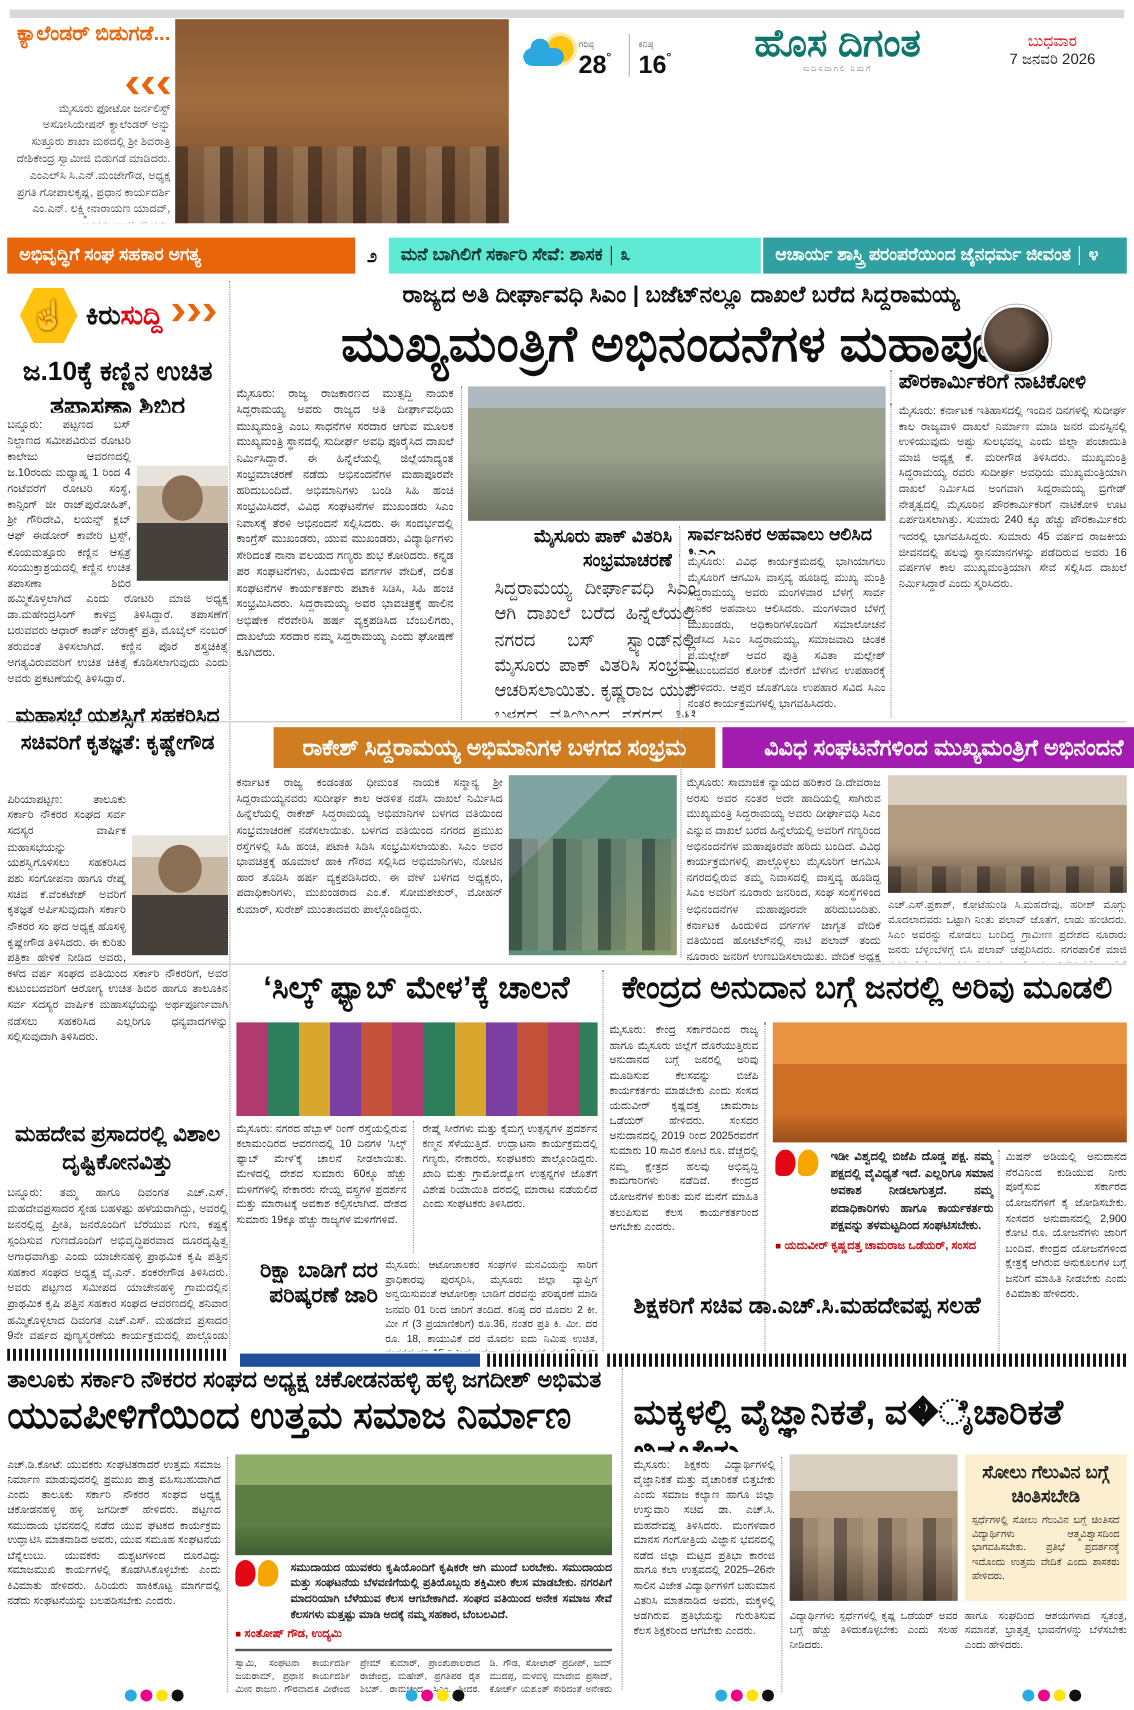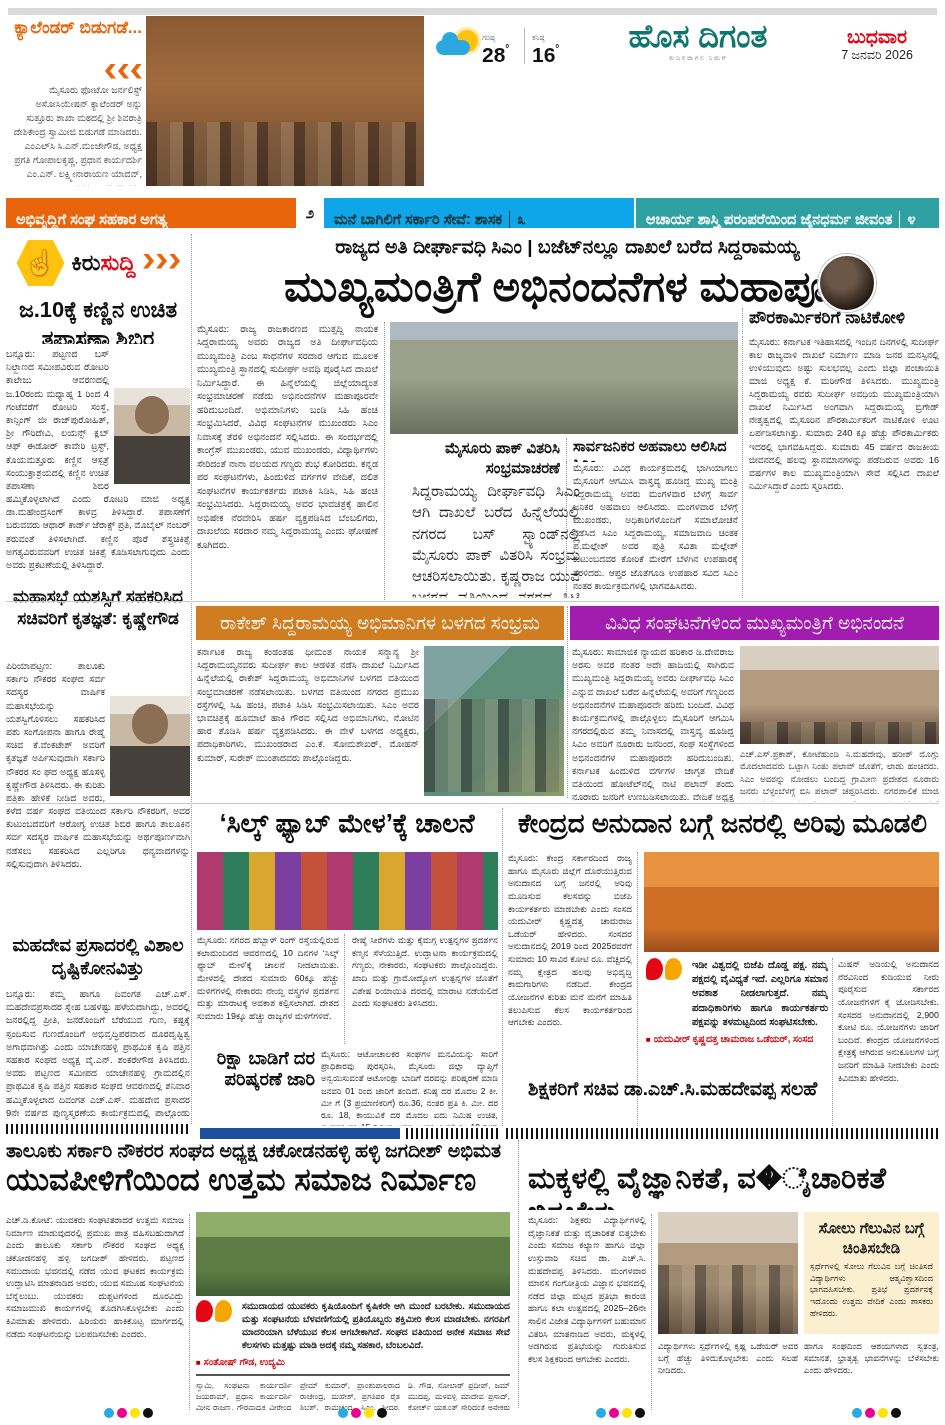--- a/index.html
+++ b/index.html
@@ -5,22 +5,22 @@
   html,body{margin:0;padding:0;background:#f2f2f2;font-family:"Liberation Sans",sans-serif;}
   .page{position:relative;width:945px;height:1425px;background:#fff;margin:0 auto;overflow:hidden;}
   .abs{position:absolute;box-sizing:border-box;}
   .jt{text-align:justify;color:#222;font-size:9.5px;line-height:1.42;overflow:hidden;}
   .hd{font-weight:800;color:#0f0f0f;overflow:hidden;}
   .ctr{text-align:center;}
   .rt{text-align:right;}
   .dotR{border-right:1px dotted #9a9a9a;}
   .dotL{border-left:1px dotted #9a9a9a;}
   .hr{background:#c9c9c9;height:1px;}
-  .bar{color:#fff;display:flex;align-items:center;justify-content:center;font-weight:400;overflow:hidden;}
-  .teaser{display:flex;align-items:flex-end;font-weight:800;font-size:14.5px;overflow:hidden;white-space:nowrap;}
+  .bar{color:#fff;display:flex;align-items:center;justify-content:center;font-weight:700;overflow:hidden;margin-left:32px;}
+  .teaser{display:flex;align-items:center;font-weight:800;font-size:14.5px;overflow:hidden;white-space:nowrap;}
   .tpg{margin-left:7px;border-left:1.5px solid currentColor;padding-left:7px;}
   .chip{display:flex;align-items:center;justify-content:center;font-weight:800;font-size:15px;color:#111;background:#fff;}
   .barcode{background:repeating-linear-gradient(90deg,#151515 0 2px,#fff 2px 5px);}
   .ph{overflow:hidden;background:#cfc8bd;}
   .ph-wood{background:linear-gradient(180deg,#8a5a33 0%,#a06b3e 40%,#6e462a 100%);}
   .ph-crowd{background:linear-gradient(180deg,#aeb9c2 0 16%,#9aa08c 16% 50%,#6b705f 100%);}
   .ph-green{background:linear-gradient(180deg,#8fae6a 0 30%,#5d7d44 30% 70%,#3f5e33 100%);}
   .ph-saffron{background:linear-gradient(180deg,#e99240 0 35%,#cf6f26 35% 75%,#9c4f1a 100%);}
   .ph-indoor{background:linear-gradient(180deg,#d9cfc0 0 25%,#b39b7f 25% 60%,#5d4a3a 100%);}
   .ph-money{background:linear-gradient(135deg,#7fa3a0 0 30%,#5d8f7b 30% 60%,#8aa06a 100%);}
@@ -82,30 +82,30 @@
       <span class="wnum"><span>16</span><span class="wdeg">°</span></span>
     </span>
   </div>
 
   <div class="abs ctr" style="left:592px;top:20px;width:212px;height:48px">
     <div style="font-size:32px;font-weight:800;color:#0f766e;line-height:1.05">ಹೊಸ ದಿಗಂತ</div>
     <div style="font-size:6.5px;color:#888;letter-spacing:1.5px">ಸುದಿನವಾಗಲಿ ನಿಮಗೆ</div>
   </div>
 
   <div class="abs ctr" style="left:818px;top:26px;width:118px;height:40px">
-    <div style="font-size:19px;font-weight:700;color:#e30613">ಬುಧವಾರ</div>
+    <div style="font-size:13px;font-weight:400;color:#e30613">ಬುಧವಾರ</div>
     <div style="font-size:12.5px;color:#222">7 ಜನವರಿ 2026</div>
   </div>
 
 
   <div class="abs teaser" style="left:6px;top:198px;width:290px;height:30px;background:#e8650c;color:#fff;padding-left:10px">
     <span>ಅಭಿವೃದ್ಧಿಗೆ ಸಂಘ ಸಹಕಾರ ಅಗತ್ಯ</span>
   </div>
   <div class="abs chip" style="left:298px;top:198px;width:24px;height:30px">೨</div>
-  <div class="abs teaser" style="left:324px;top:198px;width:310px;height:30px;background:#0ea5e9;color:#12302e;padding-left:10px">
+  <div class="abs teaser" style="left:324px;top:198px;width:310px;height:30px;background:#5eead4;color:#12302e;padding-left:10px">
     <span>ಮನೆ ಬಾಗಿಲಿಗೆ ಸರ್ಕಾರಿ ಸೇವೆ: ಶಾಸಕ</span>
     <span class="tpg">೩</span>
   </div>
   <div class="abs teaser" style="left:636px;top:198px;width:303px;height:30px;background:#2fa1a2;color:#fff;padding-left:10px">
     <span>ಆಚಾರ್ಯ ಶಾಸ್ತ್ರಿ ಪರಂಪರೆಯಿಂದ ಜೈನಧರ್ಮ ಜೀವಂತ</span>
     <span class="tpg">೪</span>
   </div>
 
   <div class="abs" style="left:6px;top:234px;width:184px;height:58px;display:flex;align-items:center;justify-content:center;gap:6px">
     <span class="hex">☝</span>

